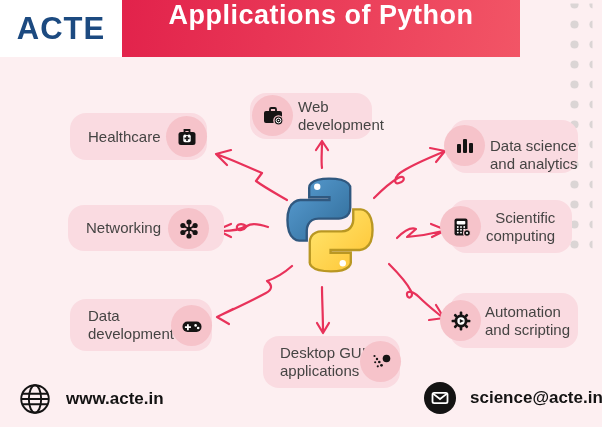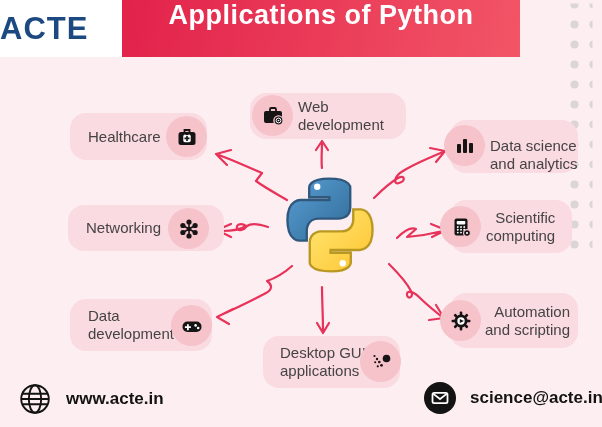--- a/index.html
+++ b/index.html
@@ -1,20 +1,20 @@
 <!DOCTYPE html>
 <html><head>
 <meta charset="utf-8">
 <style>
   html,body{margin:0;padding:0;}
   .canvas{position:relative;width:602px;height:427px;background:#fdeff1;overflow:hidden;
           font-family:"Liberation Sans",sans-serif;}
   
   .logo-block{position:absolute;left:0;top:0;width:122px;height:57px;background:#ffffff;
-              display:flex;align-items:center;justify-content:flex-start;}
+              display:flex;align-items:center;justify-content:center;}
   .brand{font-size:31px;font-weight:800;color:#1c4a80;letter-spacing:1px;}
   .banner{position:absolute;left:122px;top:0;width:398px;height:57px;
           background:linear-gradient(100deg,#e2224b,#f25566);
           display:flex;justify-content:center;}
   .banner-title{color:#ffffff;font-size:27px;font-weight:700;letter-spacing:.5px;}
   
   .layer{position:absolute;left:0;top:0;pointer-events:none;}
   
   .pill{position:absolute;background:#fadbe1;border-radius:16px;display:flex;align-items:center;z-index:2;}
   .pill .label{font-size:15px;font-weight:500;color:#454443;white-space:pre-line;line-height:1.2;}
@@ -22,34 +22,34 @@
                display:flex;align-items:center;justify-content:center;}
   .p-health{left:70px;top:113px;width:137px;height:47px;}
   .p-health .label{margin-left:18px;}
   .p-health .icon-circle{left:96px;top:3px;}
   .p-network{left:68px;top:205px;width:156px;height:46px;}
   .p-network .label{margin-left:18px;}
   .p-network .icon-circle{left:100px;top:3px;}
   .p-game{left:70px;top:299px;width:142px;height:52px;}
   .p-game .label{margin-left:18px;}
   .p-game .icon-circle{left:101px;top:6px;}
-  .p-web{left:250px;top:93px;width:156px;height:46px;}
+  .p-web{left:250px;top:93px;width:122px;height:46px;}
   .p-web .label{margin-left:48px;}
   .p-web .icon-circle{left:2px;top:2px;}
   .p-desktop{left:263px;top:336px;width:137px;height:52px;}
   .p-desktop .label{margin-left:17px;}
   .p-desktop .icon-circle{left:97px;top:5px;}
   .p-data{left:450px;top:120px;width:128px;height:53px;align-items:flex-end;}
   .p-data .label{margin-left:40px;}
   .p-data .icon-circle{left:-6px;top:5px;}
   .p-sci{left:450px;top:200px;width:122px;height:53px;}
   .p-sci .label{margin-left:36px;text-align:right;}
   .p-sci .icon-circle{left:-10px;top:6px;}
   .p-auto{left:450px;top:293px;width:128px;height:55px;}
-  .p-auto .label{margin-left:35px;text-align:right;}
+  .p-auto .label{margin-left:35px;}
   .p-auto .icon-circle{left:-10px;top:7px;}
   
   .python{position:absolute;left:278px;top:168px;z-index:2;}
   
   .footer-item{position:absolute;display:flex;align-items:center;z-index:2;}
   .f-web{left:16px;top:380px;}
   .f-mail{left:422px;top:380px;}
   .footer-text{font-size:17px;font-weight:700;color:#141313;margin-left:12px;}
 </style>
 </head>

